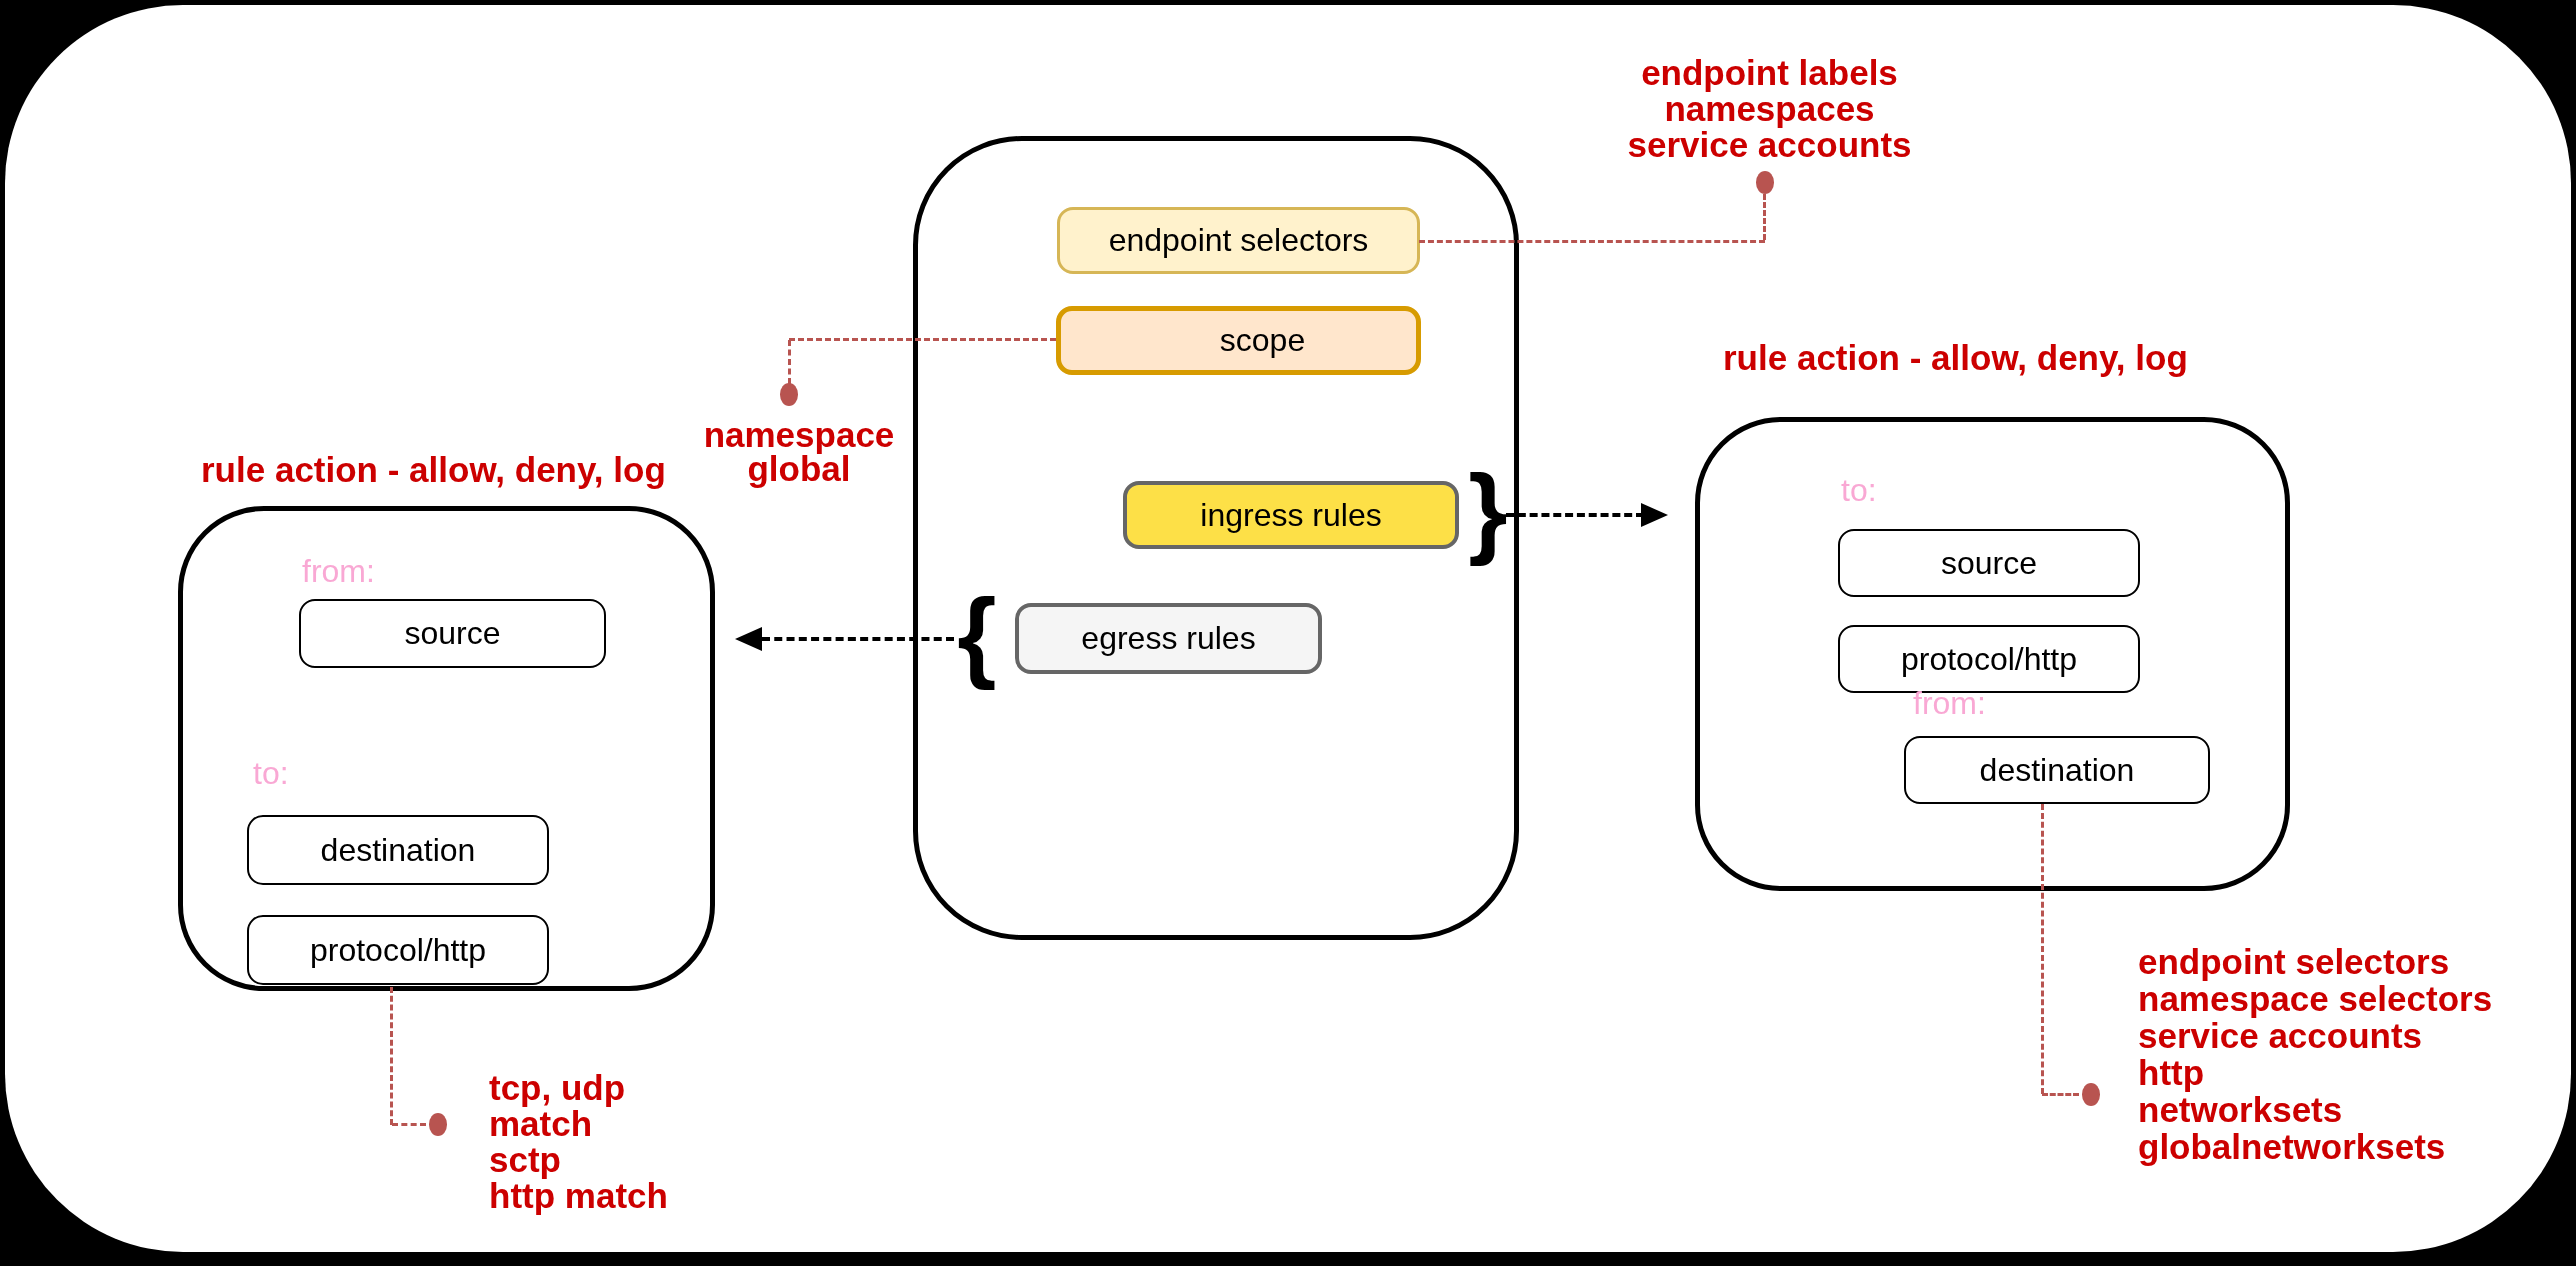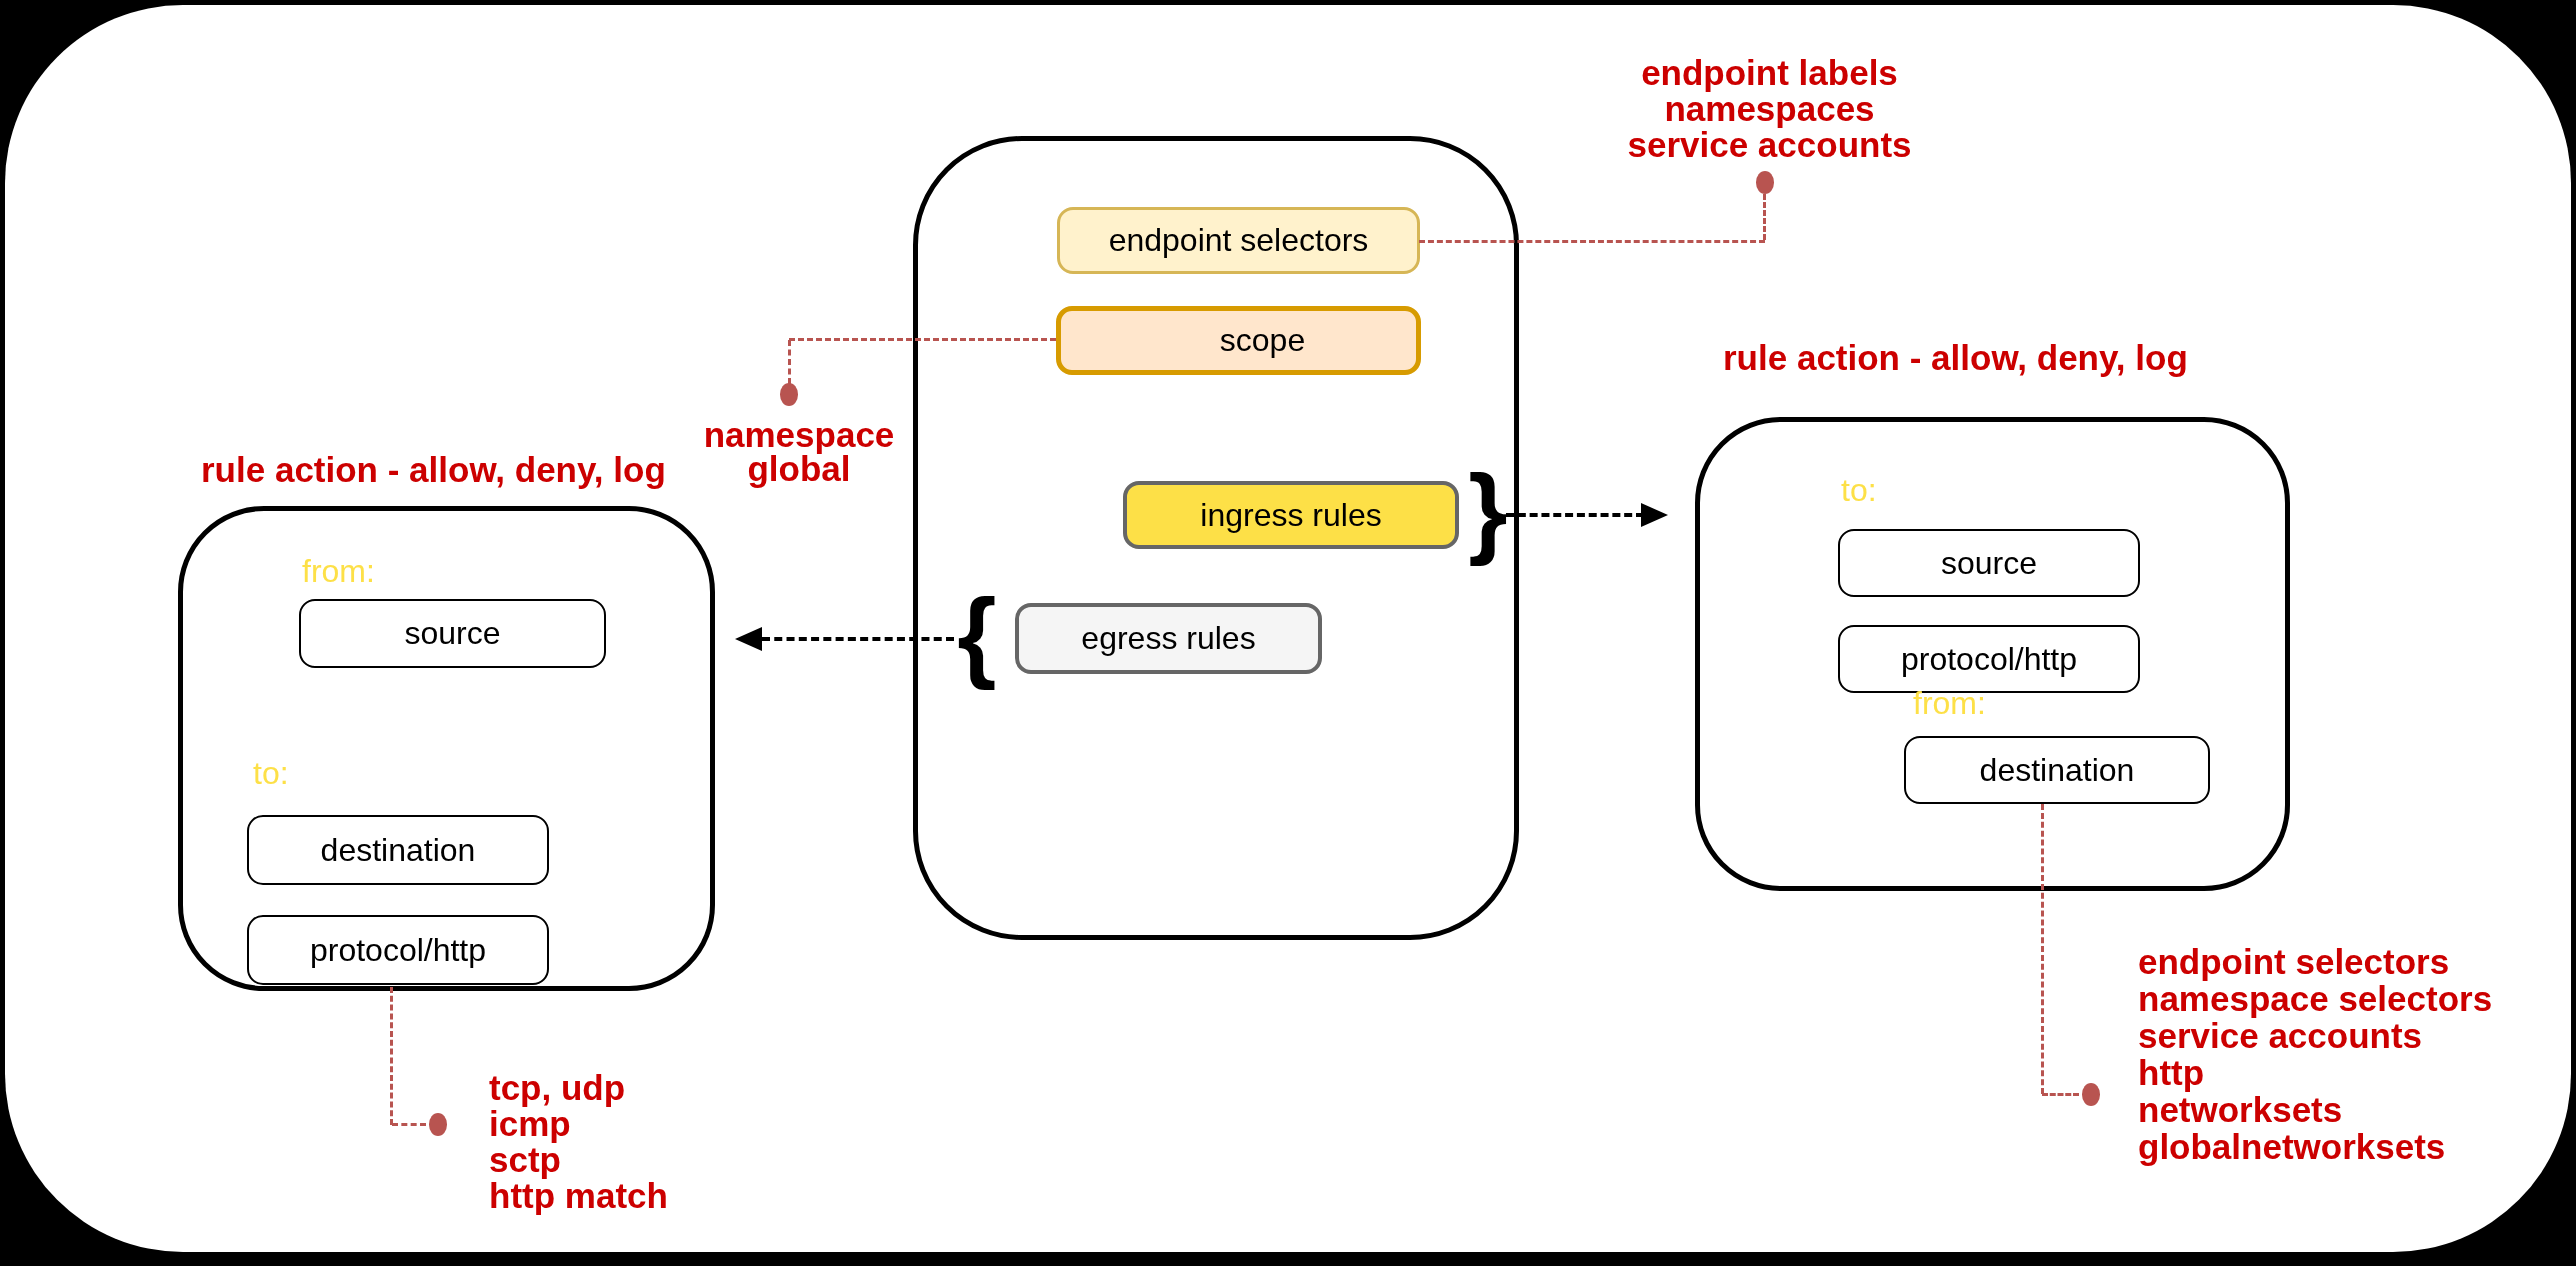--- a/index.html
+++ b/index.html
@@ -8,21 +8,21 @@
     font-family:"Liberation Sans",sans-serif;overflow:hidden;
   }
   .sheet{position:absolute;left:4.6px;top:4.6px;right:4.6px;bottom:13.8px;background:#ffffff;border-radius:178px;}
   .abs{position:absolute;box-sizing:border-box;}
   .node{
     position:absolute;box-sizing:border-box;display:flex;align-items:center;justify-content:center;
     background:#fff;color:#000;font-size:32px;white-space:nowrap;
   }
   .container{background:transparent;border:5.2px solid #000;border-radius:86px;}
   .chip{border-radius:16px;}
-  .lbl{position:absolute;font-size:32px;color:#fde047;white-space:nowrap;}
+  .lbl{position:absolute;font-size:32px;color:#f9a8d4;white-space:nowrap;}
   .red{
     position:absolute;color:#CC0000;font-weight:bold;
     font-size:35px;line-height:36px;white-space:nowrap;
   }
   .dashH{position:absolute;border-top:3.4px dashed #B85450;height:0;}
   .dashV{position:absolute;border-left:3.4px dashed #B85450;width:0;}
   .dot{position:absolute;width:18.4px;height:23px;border-radius:50%;background:#B85450;}
   .arrLineH{position:absolute;border-top:4px dashed #000;height:0;}
   .arrHeadR{position:absolute;width:0;height:0;border-left:27.6px solid #000;border-top:12px solid transparent;border-bottom:12px solid transparent;}
   .arrHeadL{position:absolute;width:0;height:0;border-right:27.6px solid #000;border-top:12px solid transparent;border-bottom:12px solid transparent;}
@@ -118,21 +118,21 @@
 <div class="red" style="left:684px;top:418px;width:230px;text-align:center;line-height:34px;">
     <div>namespace</div>
     <div>global</div>
   </div>
 
 <div class="dashV" style="left:390px;top:987px;height:138px;"></div>
 <div class="dashH" style="left:392px;top:1123px;width:34px;"></div>
 <div class="dot" style="left:429px;top:1113px;"></div>
 <div class="red" style="left:489px;top:1070px;text-align:left;">
     <div>tcp, udp</div>
-    <div>icmp</div>
+    <div>match</div>
     <div>sctp</div>
     <div>http match</div>
   </div>
 
 <div class="dashV" style="left:2041px;top:804px;height:290px;"></div>
 <div class="dashH" style="left:2042px;top:1093px;width:37px;"></div>
 <div class="dot" style="left:2082px;top:1083px;"></div>
 <div class="red" style="left:2138px;top:943px;text-align:left;line-height:37px;">
     <div>endpoint selectors</div>
     <div>namespace selectors</div>

